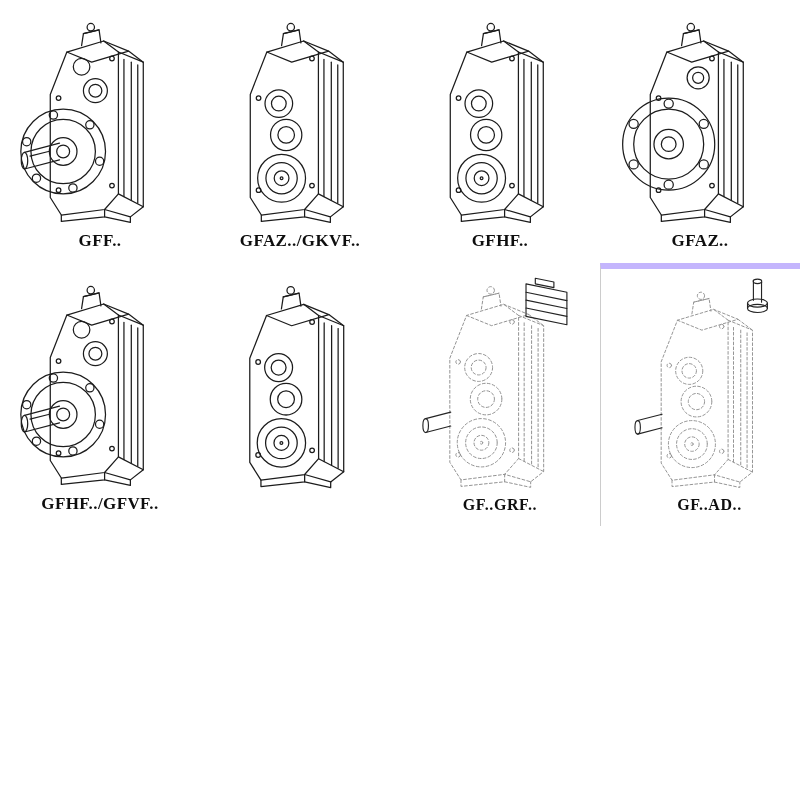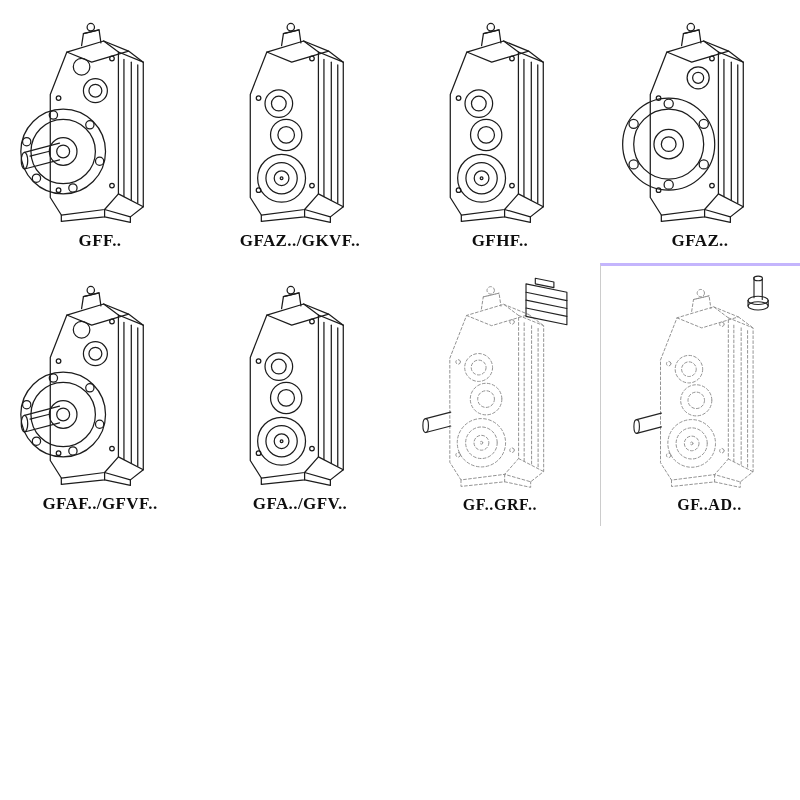--- a/index.html
+++ b/index.html
@@ -18,21 +18,21 @@
   figure.cell {
     margin: 0;
     padding: 6px 2px 4px;
     display: flex;
     flex-direction: column;
     align-items: center;
     justify-content: space-between;
   }
   figure.cell.boxed {
     border-left: 1px solid #cccccc;
-    border-top: 3px solid #c4b5fd;
+    border-top: 6px solid #c4b5fd;
     padding-left: 20px;
   }
   svg.drawing {
     width: 186px;
     height: auto;
     flex: 0 1 auto;
     stroke: #1c1c1c;
     fill: none;
     stroke-width: 1.35;
     stroke-linecap: round;
@@ -227,29 +227,28 @@
 
 
 
 
 
   <figure class="cell">
     <svg class="drawing" viewBox="0 0 200 240" aria-label="flange-mounted-gearbox-with-solid-shaft">
       <use href="#housing"></use>
         <use href="#flange-shaft"></use>
     </svg>
-    <figcaption class="label">GFAF../GFVF..</figcaption>
+    <figcaption class="label">GFHF../GFVF..</figcaption>
   </figure>
 
   <figure class="cell">
     <svg class="drawing" viewBox="0 0 200 240" aria-label="hollow-shaft-gearbox">
       <use href="#housing"></use>
         <use href="#face-gears"></use>
     </svg>
-    <figcaption class="label">GFA../GFV..</figcaption>
   </figure>
 
   <figure class="cell">
     <svg class="drawing" viewBox="0 0 200 240" aria-label="phantom-gearbox-with-finned-adapter-block">
       <g class="ghost">
           <use href="#housing"></use>
           <use href="#face-gears"></use>
         </g>
       <g class="attach">
           <use href="#shaft-left"></use>

